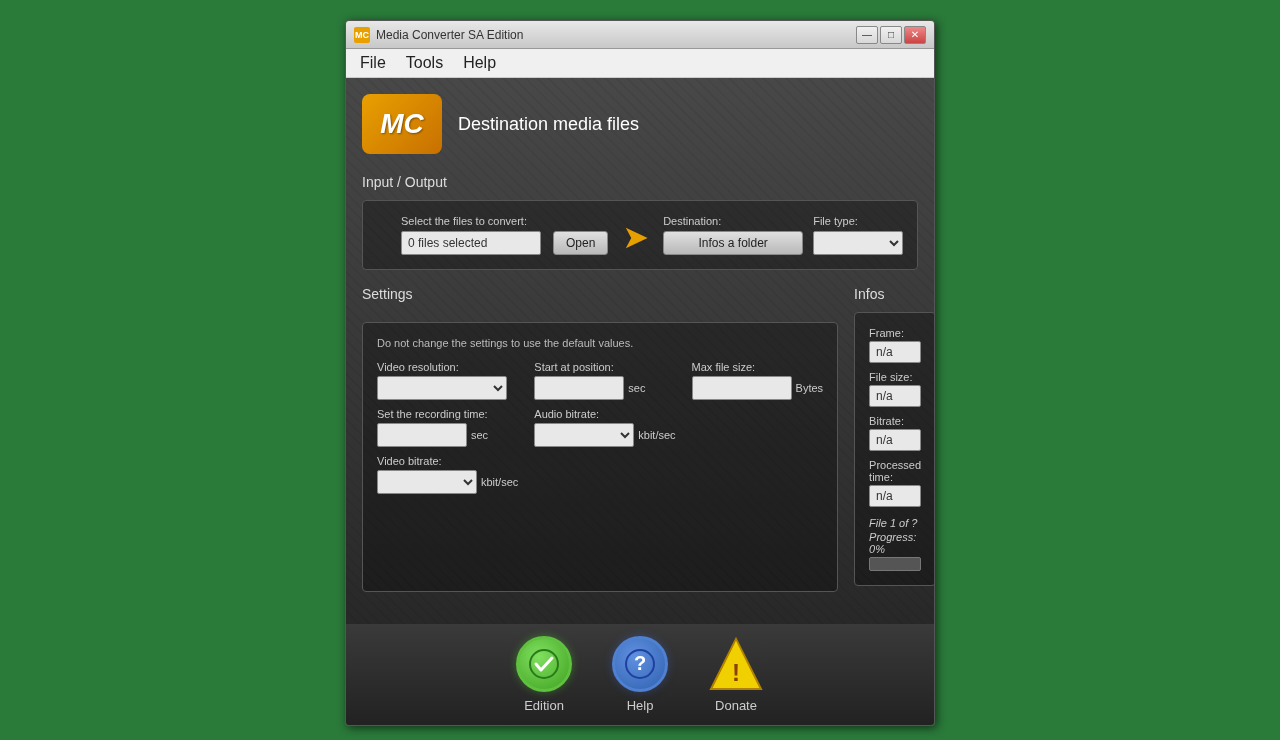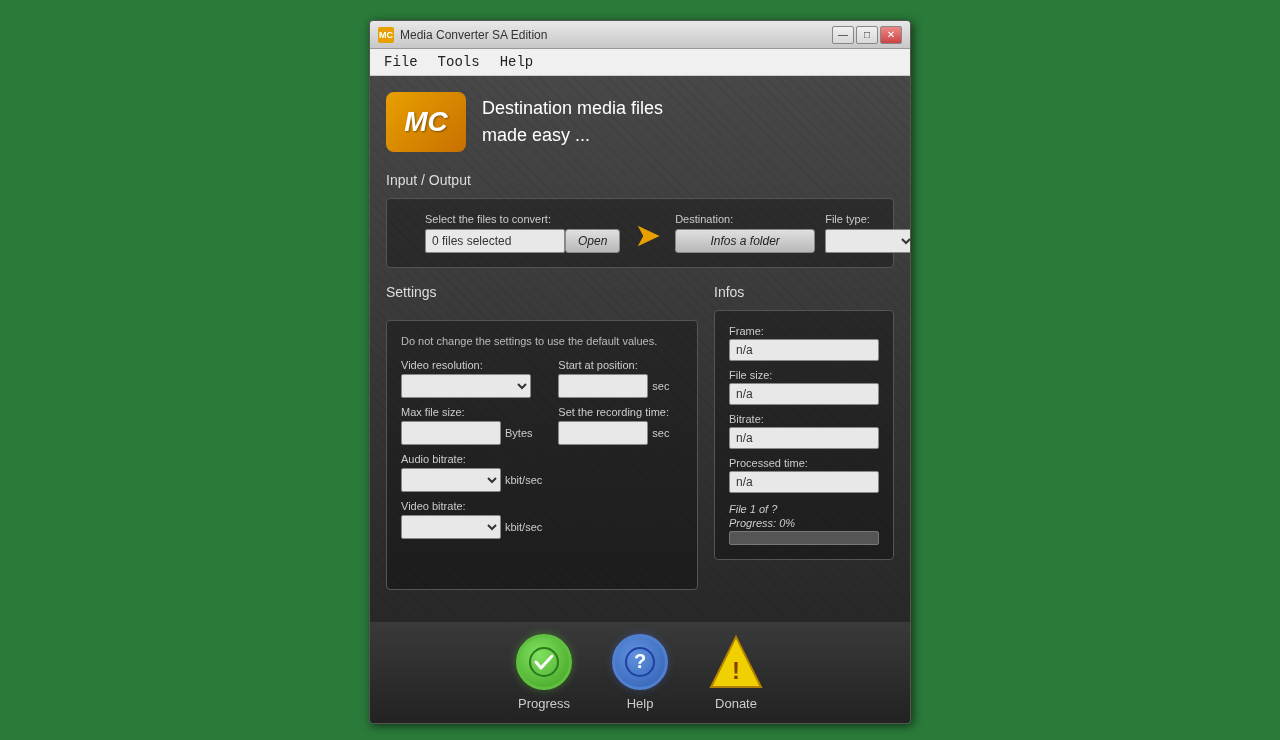--- a/index.html
+++ b/index.html
@@ -8,21 +8,21 @@
       font-family: 'Segoe UI', Tahoma, Arial, sans-serif;
       font-size: 12px;
       display: flex;
       align-items: flex-start;
       justify-content: center;
       min-height: 740px;
       padding: 20px;
     }
 
     .window {
-      width: 542px;
+      width: 590px;
       border: 1px solid #555;
       border-radius: 4px;
       overflow: hidden;
       box-shadow: 2px 2px 10px rgba(0,0,0,0.6);
     }
 
     
     .titlebar {
       background: linear-gradient(to bottom, #e8e8e8, #c8c8c8);
       height: 28px;
@@ -77,25 +77,24 @@
 
     
     .menubar {
       background: #f0f0f0;
       border-bottom: 1px solid #ccc;
       display: flex;
       padding: 2px 4px;
     }
     .menubar-item {
       padding: 3px 10px;
-      font-size: 14px;
+      font-size: 16px;
       color: #222;
       cursor: pointer;
       border-radius: 2px;
-      font-family: Liberation Mono, monospace;
     }
 
     
     .main-content {
       background: linear-gradient(to bottom, #4a4a4a, #2a2a2a);
       padding: 16px;
       background-image: repeating-linear-gradient(
         45deg,
         rgba(0,0,0,0.05) 0px,
         rgba(0,0,0,0.05) 2px,
@@ -161,41 +160,40 @@
       flex-direction: column;
       gap: 4px;
     }
     .io-label {
       color: #ccc;
       font-size: 11px;
     }
     .io-input-row {
       display: flex;
       align-items: center;
-      gap: 0;
+      gap: 12px;
     }
     .text-input {
       background: #e8e8e8;
       border: 1px solid #888;
       border-radius: 2px;
       padding: 3px 6px;
       font-size: 12px;
       color: #333;
       height: 24px;
     }
     .btn {
       background: linear-gradient(to bottom, #e0e0e0, #b8b8b8);
       border: 1px solid #888;
       border-radius: 3px;
       padding: 3px 12px;
       font-size: 12px;
       cursor: pointer;
       height: 24px;
       color: #222;
-      font-style: italic;
     }
 
     .arrow {
       font-size: 32px;
       color: #e8a000;
       line-height: 1;
       margin: 0 4px;
       align-self: flex-end;
       padding-bottom: 2px;
     }
@@ -224,21 +222,21 @@
     }
 
     
     .settings-hint {
       color: #bbb;
       font-size: 11px;
       margin-bottom: 12px;
     }
     .settings-grid {
       display: grid;
-      grid-template-columns: 1fr 1fr;
+      grid-template-columns: 1fr 1fr 1fr;
       gap: 8px 16px;
     }
     .field-group {
       display: flex;
       flex-direction: column;
       gap: 3px;
     }
     .field-label {
       color: #ccc;
       font-size: 11px;
@@ -360,21 +358,20 @@
   </div>
 
   <div class="main-content">
 
     <div class="header">
       <div class="logo">
         <span>MC</span>
       </div>
       <div class="header-text">
         <div>Destination media files</div>
-        <div>made easy ...</div>
       </div>
     </div>
 
     <div class="section-title">Input / Output</div>
     <div class="panel">
       <div class="io-row">
 
         <div class="io-group">
           <div class="io-label">Select the files to convert:</div>
           <div class="io-input-row">
@@ -507,21 +504,21 @@
 
   <div class="footer">
 
     <button class="footer-btn">
       <div class="footer-btn-icon icon-convert">
         <svg width="30" height="30" viewBox="0 0 30 30">
           <circle cx="15" cy="15" r="14" fill="none" stroke="#2a7a1a" stroke-width="2"></circle>
           <polyline points="7,15 12,21 23,9" fill="none" stroke="white" stroke-width="3" stroke-linecap="round" stroke-linejoin="round"></polyline>
         </svg>
       </div>
-      <span class="footer-btn-label">Progress</span>
+      <span class="footer-btn-label">Edition</span>
     </button>
 
     <button class="footer-btn">
       <div class="footer-btn-icon icon-help">
         <svg width="30" height="30" viewBox="0 0 30 30">
           <circle cx="15" cy="15" r="14" fill="none" stroke="#2040a0" stroke-width="2"></circle>
           <text x="15" y="21" text-anchor="middle" font-size="20" font-weight="bold" fill="white">?</text>
         </svg>
       </div>
       <span class="footer-btn-label">Help</span>

